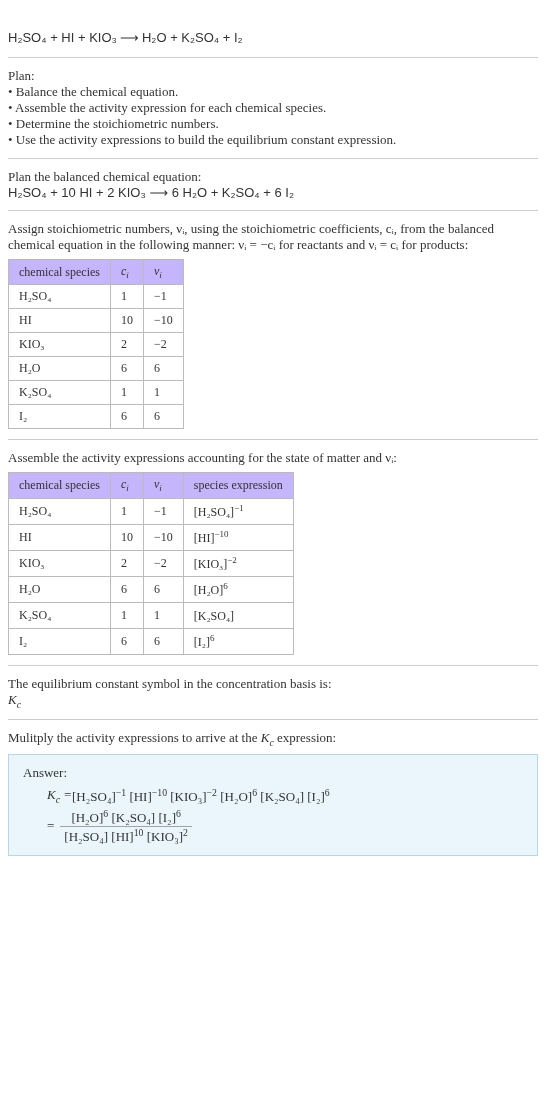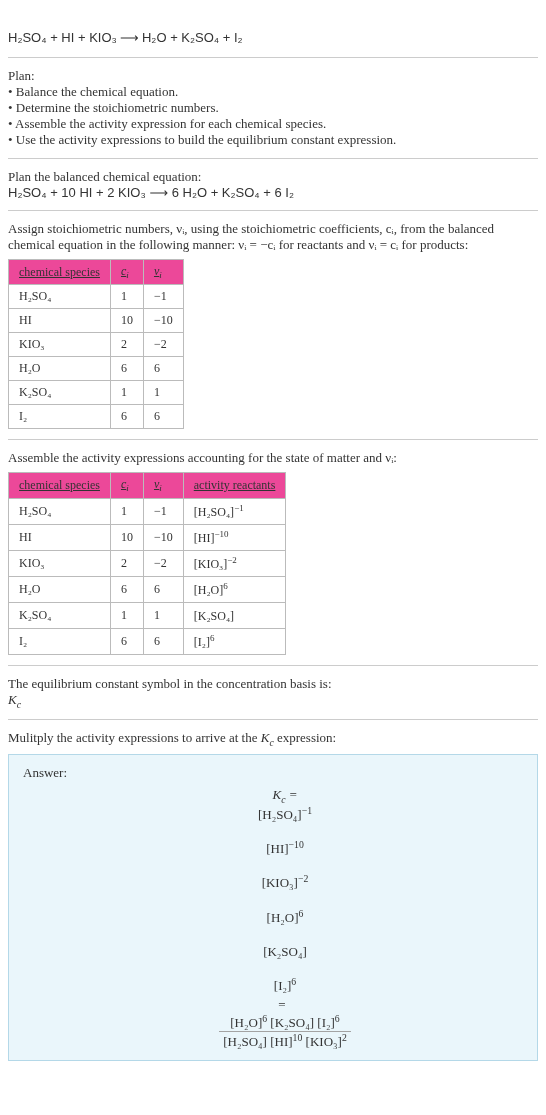--- a/index.html
+++ b/index.html
@@ -31,22 +31,21 @@
       border: 1px solid #bbb;
       padding: 4px 10px;
       text-align: left;
       font-size: 12px;
     }
     th:first-child, td:first-child {
       text-align: left;
     }
     th {
       font-weight: normal;
-      background: #ec4899;
-      text-decoration: underline;
+      background: #c4b5fd;
     }
     .ital { font-style: italic; }
     .answer-box {
       background: #eaf6fb;
       border: 1px solid #b4d8e8;
       border-radius: 0;
       padding: 10px 14px;
       margin-top: 6px;
     }
     .answer-label {
@@ -66,21 +65,20 @@
       display: block;
       padding: 0 4px;
     }
     .indent {
       margin-left: 24px;
     }
     .eqline {
       display: flex;
       align-items: center;
       margin-top: 2px;
-      flex-direction: column;
     }
     .eqlabel {
       margin-right: 6px;
     }
     .prompt-line {
       line-height: 1.5;
     }
   </style>
 </head>
 <body>
@@ -90,22 +88,22 @@
   <span class="formula">H₂SO₄ + HI + KIO₃</span>
   <span class="formula">⟶</span>
   <span class="formula">H₂O + K₂SO₄ + I₂</span>
 </div>
 
 <hr>
 
 <div class="section">
   <div>Plan:</div>
   <div>• <span>Balance the chemical equation.</span></div>
+  <div>• <span>Assemble the activity expression for each chemical species.</span></div>
   <div>• <span>Determine the stoichiometric numbers.</span></div>
-  <div>• <span>Assemble the activity expression for each chemical species.</span></div>
   <div>• <span>Use the activity expressions to build the equilibrium constant expression.</span></div>
 </div>
 
 <hr>
 
 <div class="section">
   <div>Plan the balanced chemical equation:</div>
   <div class="formula">
     <span>H₂SO₄ + 10 HI + 2 KIO₃</span>
     <span>⟶</span>
@@ -162,21 +160,21 @@
 <hr>
 
 <div class="section">Assemble the activity expressions accounting for the state of matter and νᵢ:</div>
 
 <table>
   <tbody>
       <tr>
     <th>chemical species</th>
     <th><span class="ital">c<sub>i</sub></span></th>
     <th><span class="ital">ν<sub>i</sub></span></th>
-    <th style="text-align:left">activity reactants</th>
+    <th style="text-align:left">species expression</th>
   </tr>
   <tr>
         <td>H₂SO₄</td>
         <td>1</td>
         <td>−1</td>
         <td style="text-align:left"><span>[H₂SO₄]</span><sup>−1</sup></td>
       </tr>
   <tr>
         <td>HI</td>
         <td>10</td>

